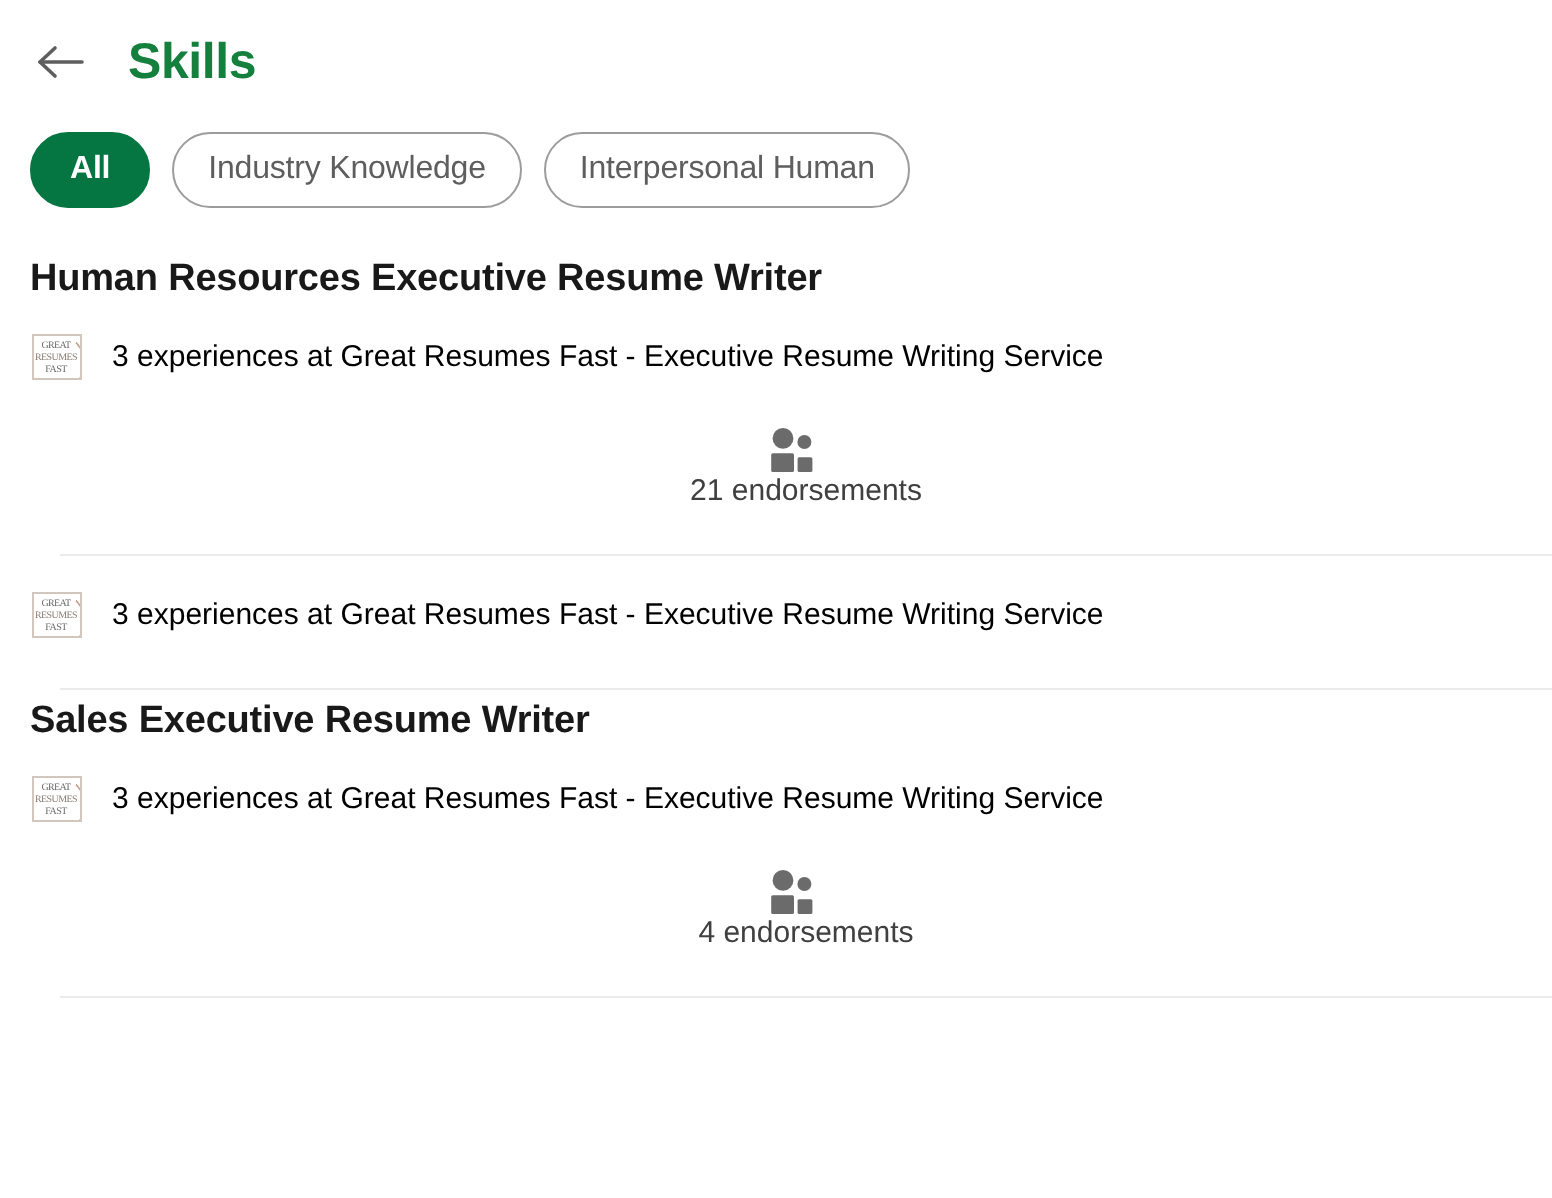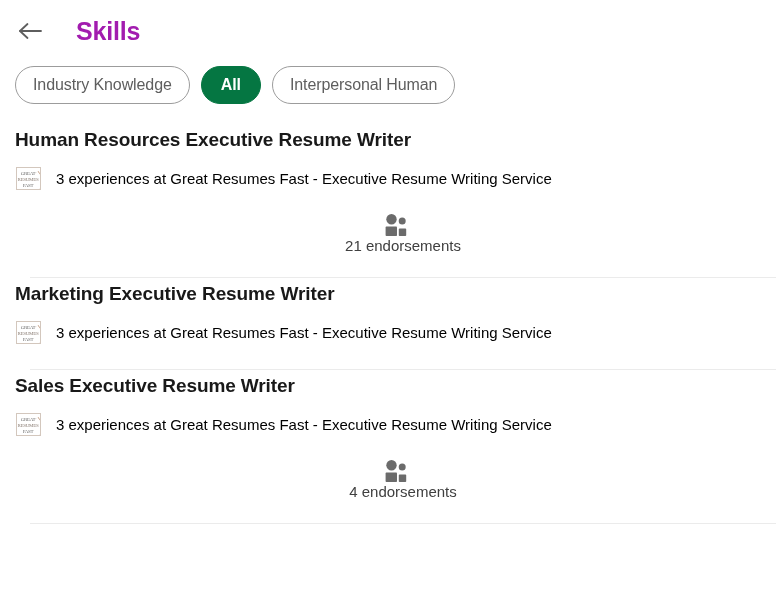--- a/index.html
+++ b/index.html
@@ -34,23 +34,23 @@
     background: none;
     border: none;
     padding: 0;
     cursor: pointer;
     flex: none;
   }
   .back-button svg { display: block; }
   .page-title {
     font-size: 25px;
     font-weight: 600;
-    color: #a21caf;
+    color: #15803d;
     letter-spacing: -0.2px;
-    margin-left: 31px;
+    margin-left: 19px;
     line-height: 1;
     white-space: nowrap;
   }
 
   
   .filter-bar {
     display: flex;
     align-items: center;
     gap: 11px;
     padding: 0 0 0 15px;
@@ -170,26 +170,26 @@
       <svg width="26" height="20" viewBox="0 0 26 20" fill="none" aria-hidden="true">
         <path d="M24 10 H3" stroke="#5e5e5e" stroke-width="1.8" stroke-linecap="round"></path>
         <path d="M10.5 3 L3 10 L10.5 17" stroke="#5e5e5e" stroke-width="1.8" stroke-linecap="round" stroke-linejoin="round" fill="none"></path>
       </svg>
     </span>
   </button>
   <div class="page-title">Skills</div>
 </div>
 
 <div class="filter-bar" id="filter-bar">
+  <div class="pill selected">
+    <span>All</span>
+  </div>
+
   <div class="pill">
     <span>Industry Knowledge</span>
-  </div>
-
-  <div class="pill selected">
-    <span>All</span>
   </div>
 
   <div class="pill">
     <span>Interpersonal Human</span>
   </div>
 </div>
 
 <div class="skills-list" id="skills-list">
   <div class="skill-item">
     <div class="skill-name">Human Resources Executive Resume Writer</div>
@@ -215,21 +215,20 @@
           <rect x="15.8" y="15.6" width="7.4" height="7.4" rx="0.8" fill="#6b6b6b"></rect>
         </svg>
       </span>
       <span class="row-text">21 endorsements</span>
     </div>
 
     <div class="divider"></div>
   </div>
 
   <div class="skill-item">
-    <div class="skill-name">Marketing Executive Resume Writer</div>
 
     <div class="skill-row experience-row">
       <span class="row-icon">
         <span class="logo-mark">
           <span class="lm-l1">GREAT</span>
           <span class="lm-l2">RESUMES</span>
           <span class="lm-l3">FAST</span>
           <span class="lm-swoosh"></span>
         </span>
       </span>

